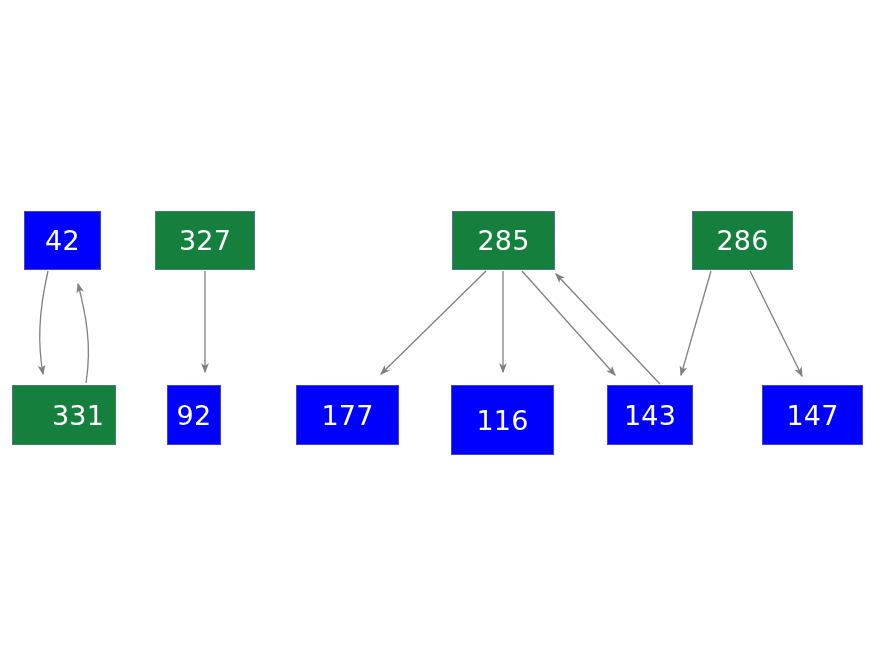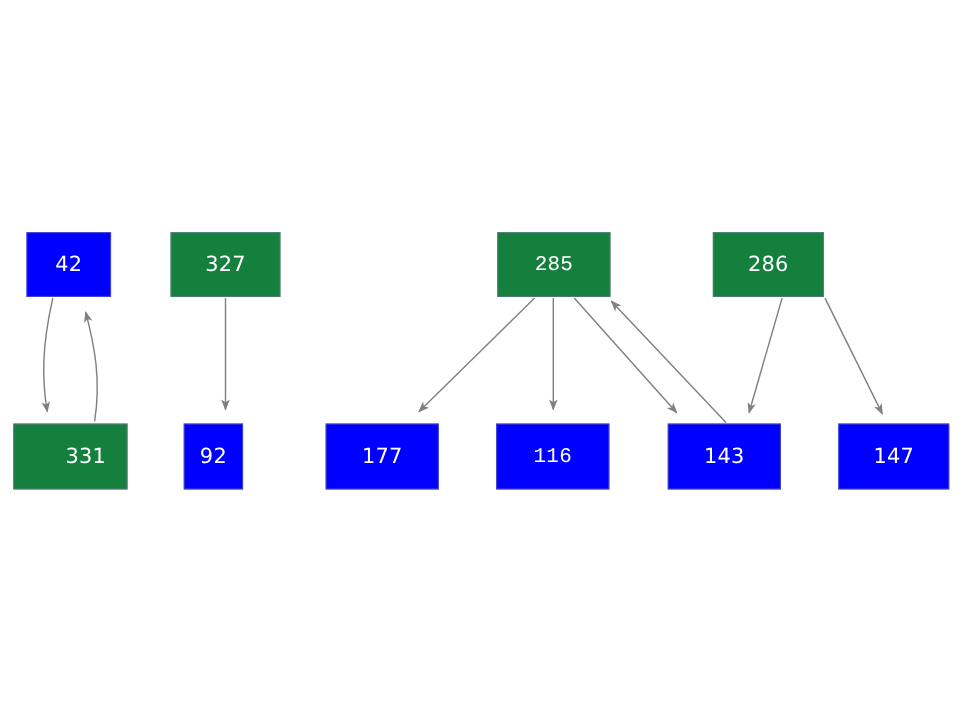--- a/index.html
+++ b/index.html
@@ -26,21 +26,21 @@
     height: 656px;
     pointer-events: none;
   }
   .node {
     position: absolute;
     box-sizing: border-box;
     display: flex;
     align-items: center;
     justify-content: center;
     color: #ffffff;
-    font-size: 19px;
+    font-size: 27px;
     line-height: 1;
     letter-spacing: 0.2px;
     border: 1px solid rgba(120,120,160,0.55);
     user-select: none;
   }
   .node.blue { background: #0000ff; }
   .node.red  { background: #15803d; }
   .node-label {
     display: block;
     pointer-events: none;
@@ -76,33 +76,33 @@
       </div>
       <div class="node red" style="left: 12px; top: 385px; width: 104px; height: 60px; padding-left: 28px;">
         <span class="node-label">331</span>
       </div>
       <div class="node red" style="left: 155px; top: 211px; width: 100px; height: 59px;">
         <span class="node-label">327</span>
       </div>
       <div class="node blue" style="left: 167px; top: 385px; width: 54px; height: 60px;">
         <span class="node-label">92</span>
       </div>
-      <div class="node red" style="left: 452px; top: 211px; width: 103px; height: 59px; font-family: Liberation Mono, monospace;">
+      <div class="node red" style="left: 452px; top: 211px; width: 103px; height: 59px;">
         <span class="node-label">285</span>
       </div>
-      <div class="node red" style="left: 648px; top: 211px; width: 101px; height: 59px;">
+      <div class="node red" style="left: 692px; top: 211px; width: 101px; height: 59px;">
         <span class="node-label">286</span>
       </div>
       <div class="node blue" style="left: 296px; top: 385px; width: 103px; height: 60px;">
         <span class="node-label">177</span>
       </div>
-      <div class="node blue" style="left: 451px; top: 385px; width: 103px; height: 60px; font-family: Liberation Mono, monospace;">
+      <div class="node blue" style="left: 451px; top: 385px; width: 103px; height: 70px;">
         <span class="node-label">116</span>
       </div>
-      <div class="node blue" style="left: 607px; top: 385px; width: 103px; height: 60px;">
+      <div class="node blue" style="left: 607px; top: 385px; width: 86px; height: 60px;">
         <span class="node-label">143</span>
       </div>
       <div class="node blue" style="left: 762px; top: 385px; width: 101px; height: 60px; text-align: center;">
         <span class="node-label">147</span>
       </div>
     </div>
 
 </div>
 
 </body></html>

